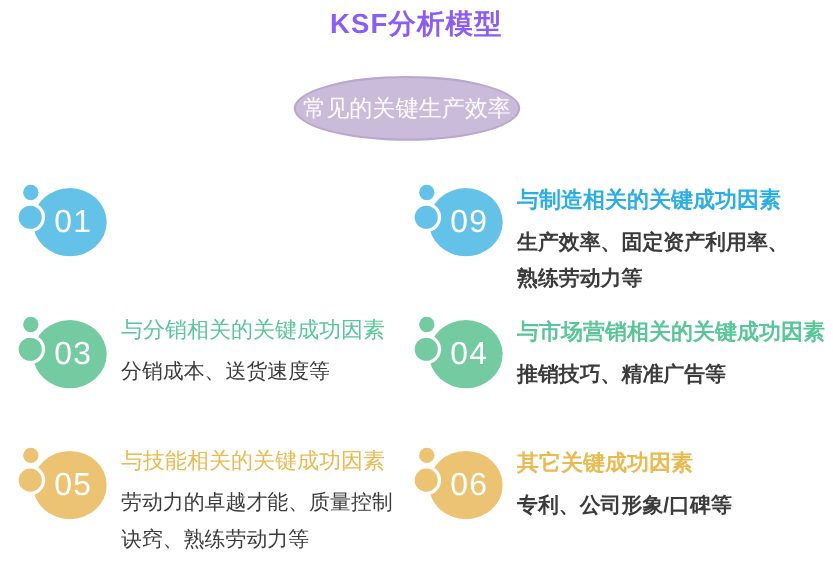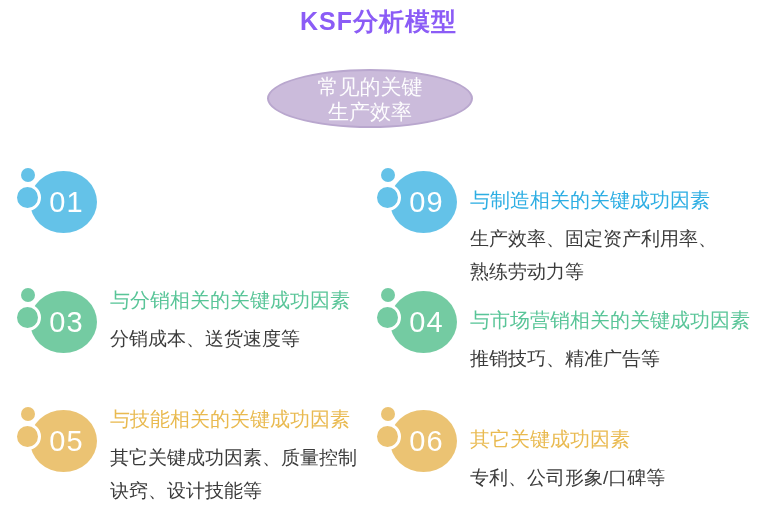--- a/index.html
+++ b/index.html
@@ -30,21 +30,21 @@
     position: absolute;
     left: 267px;
     top: 69px;
     width: 206px;
     height: 59px;
     background: #cbbbdb;
     border: 2px solid #b9a7ce;
     border-radius: 50%;
     box-sizing: border-box;
     display: flex;
-    flex-direction: column;
+    flex-direction: row;
     align-items: center;
     justify-content: center;
     line-height: 25px;
   }
   .top-ellipse span {
     color: rgba(255,255,255,0.96);
     font-size: 21px;
     white-space: nowrap;
   }
   .ksf-item { position: absolute; }
@@ -106,21 +106,21 @@
     color: #3b3b3b;
     max-width: 253px;
   } 
   .i1 { left: 14px;  top: 168px; width: 360px; height: 140px; }
   .i2 { left: 374px; top: 168px; width: 380px; height: 110px; }
   .i3 { left: 14px;  top: 288px; width: 360px; height: 80px;  }
   .i4 { left: 374px; top: 288px; width: 380px; height: 80px;  }
   .i5 { left: 14px;  top: 407px; width: 360px; height: 103px; }
   .i6 { left: 374px; top: 407px; width: 380px; height: 90px;  }
   .i1 .item-text, .i3 .item-text, .i5 .item-text { left: 96px;  top: 0; width: 264px; }
-  .i2 .item-text, .i4 .item-text, .i6 .item-text { left: 96px;  top: 20px; width: 288px; }
+  .i2 .item-text, .i4 .item-text, .i6 .item-text { left: 96px;  top: 2px; width: 288px; font-weight: bold; }
 </style>
 </head>
 <body>
 
 <div class="canvas">
 
   <div class="page-title">KSF分析模型</div>
 
   <div class="top-ellipse" style="background: rgb(203, 187, 219); border-color: rgb(185, 167, 206);">
     <span>常见的关键</span>
@@ -182,21 +182,21 @@
   <div class="ksf-item i5" style="--c: #ebc373; --h: #e9ba50;">
     <div class="badge">
       <div class="big">
           <span class="num">05</span>
         </div>
       <div class="ring"></div>
       <div class="dot"></div>
     </div>
     <div class="item-text">
       <div class="item-heading">与技能相关的关键成功因素</div>
-      <div class="item-body">其它关键成功因素、质量控制诀窍、设计技能等</div>
+      <div class="item-body">劳动力的卓越才能、质量控制诀窍、熟练劳动力等</div>
     </div>
   </div>
 
   <div class="ksf-item i6" style="--c: #ebc373; --h: #e9ba50;">
     <div class="badge">
       <div class="big">
           <span class="num">06</span>
         </div>
       <div class="ring"></div>
       <div class="dot"></div>

